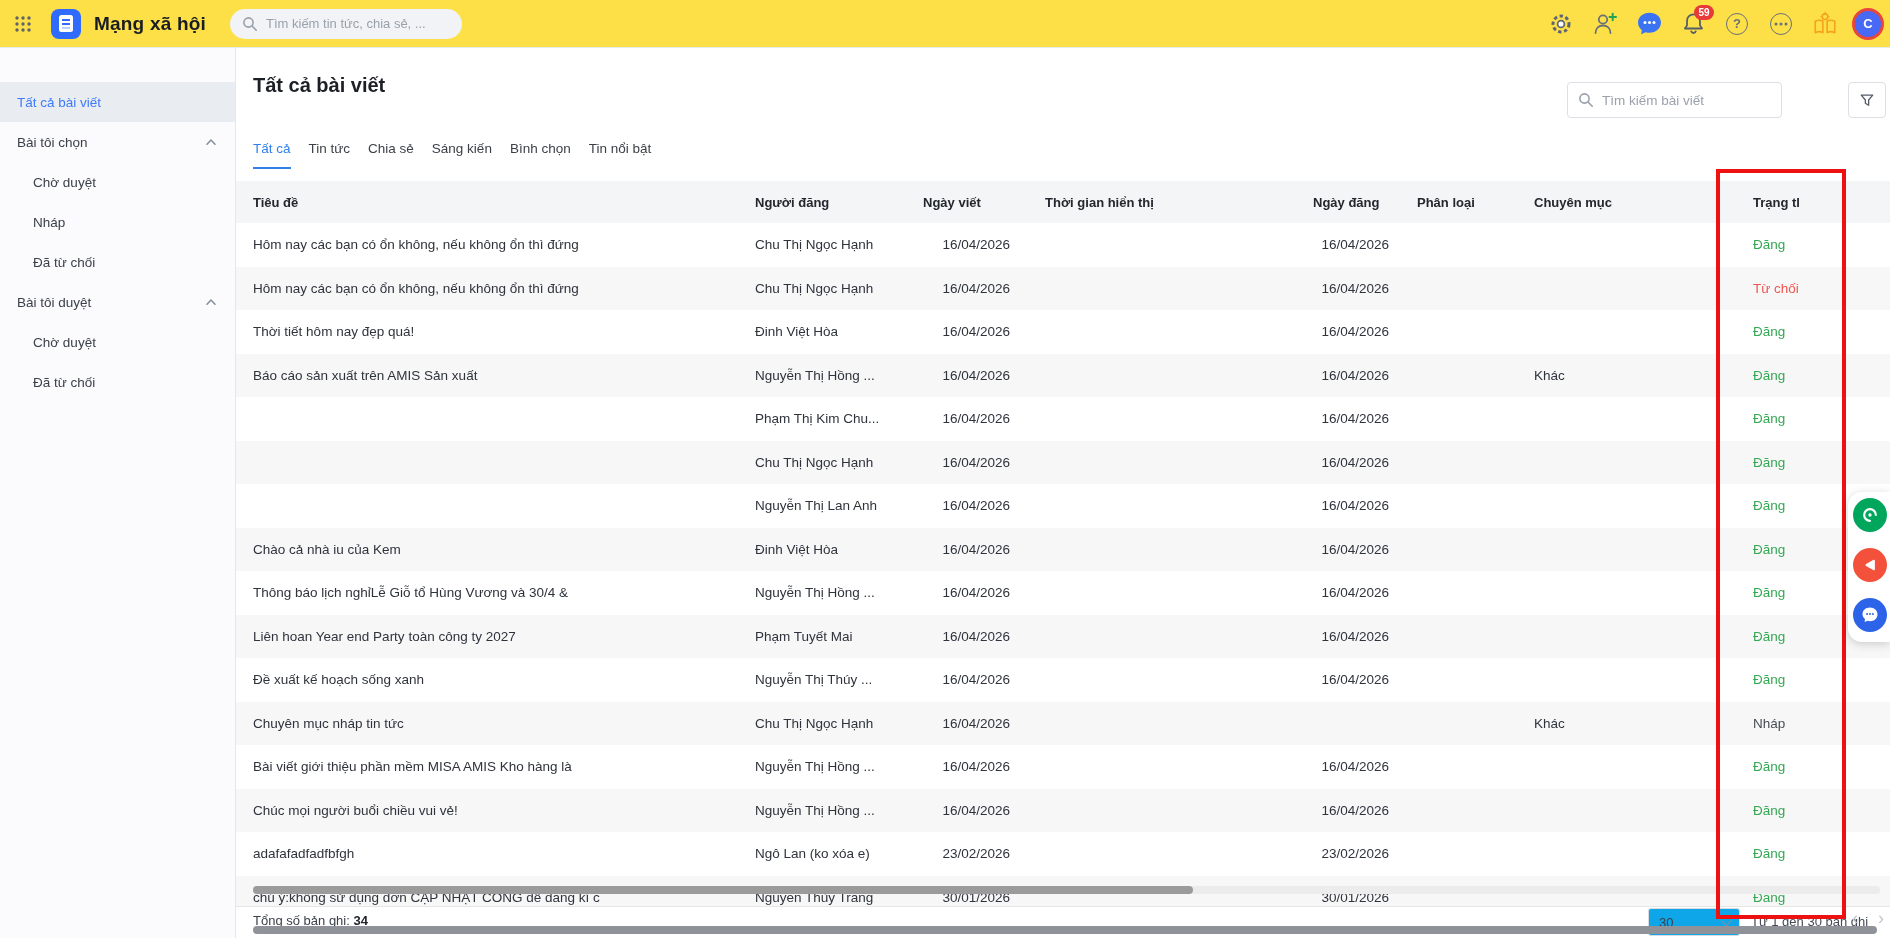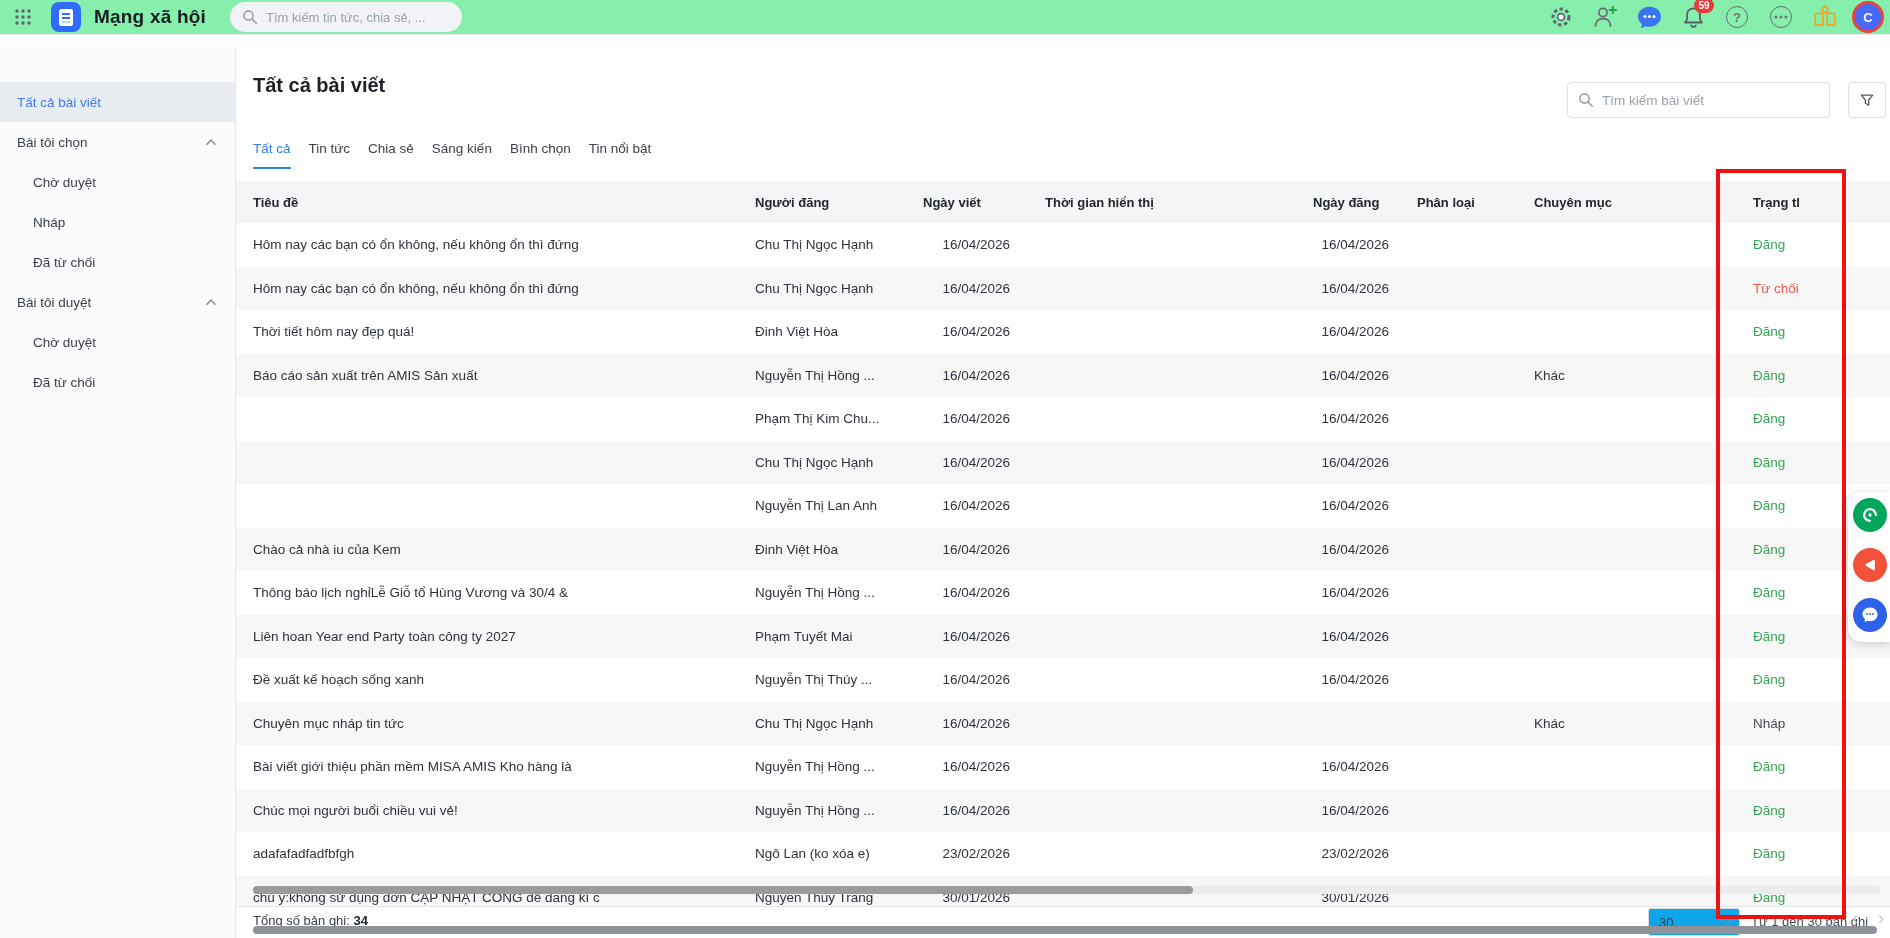--- a/index.html
+++ b/index.html
@@ -1,21 +1,21 @@
 <!DOCTYPE html>
 <html><head>
 <meta charset="utf-8">
 <style>
   * { box-sizing: border-box; margin: 0; padding: 0; }
   html,body { width:1890px; height:938px; overflow:hidden; background:#fff;
     font-family:"Liberation Sans","DejaVu Sans",sans-serif; color:#2f333b; }
   .page { position:relative; width:1890px; height:938px; overflow:hidden; }
 
   
-  .topbar { position:absolute; top:0; left:0; right:0; height:35px; background:#86efac;
+  .topbar { position:absolute; top:0; left:0; right:0; height:48px; background:#fde047;
     border-bottom:1px solid #e8eaee; display:flex; align-items:center; z-index:50; }
   .waffle { margin-left:13px; width:20px; height:20px; display:flex; align-items:center; justify-content:center; cursor:pointer; }
   .app-logo { margin-left:18px; width:30px; height:30px; border-radius:8px; background:#2f6bff;
     display:flex; align-items:center; justify-content:center; }
   .app-doc { width:14px; height:17px; background:#fff; border-radius:2.5px; position:relative; }
   .app-doc::before { content:""; position:absolute; left:3px; top:4px; width:8px; height:2px; background:#2f6bff; box-shadow:0 4px 0 #2f6bff, 0 8px 0 #bcd0ff; }
   .app-title { margin-left:13px; font-size:19px; font-weight:bold; color:#191c23; letter-spacing:.2px; }
   .top-search { margin-left:24px; width:232px; height:30px; border-radius:15px; background:#f1f3f6;
     display:flex; align-items:center; padding:0 12px; gap:8px; }
   .top-search span { font-size:13px; color:#9aa1ad; }
@@ -35,21 +35,21 @@
   .side-item { height:40px; display:flex; align-items:center; padding:0 18px 0 17px;
     font-size:13.5px; color:#3b4049; cursor:pointer; }
   .side-item.child { padding-left:33px; }
   .side-item.active { background:#e9ecf0; color:#3e7bfa; }
   .side-item .lbl { flex:1 1 auto; white-space:nowrap; overflow:hidden; }
   .side-item .chev { flex:0 0 auto; margin-left:8px; display:flex; }
 
   
   .main { position:absolute; top:48px; left:236px; right:0; bottom:0; background:#fff; }
   .page-title { position:absolute; left:17px; top:26px; font-size:20px; font-weight:bold; color:#1c1f26; }
-  .main-search { position:absolute; left:1331px; top:34px; width:263px; height:36px; border:1px solid #dcdfe4;
+  .main-search { position:absolute; left:1331px; top:34px; width:215px; height:36px; border:1px solid #dcdfe4;
     border-radius:4px; display:flex; align-items:center; padding:0 10px; gap:8px; background:#fff; }
   .main-search span { font-size:13.5px; color:#9aa1ad; }
   .filter-btn { position:absolute; left:1612px; top:34px; width:38px; height:36px; border:1px solid #dcdfe4;
     border-radius:4px; background:#fff; display:flex; align-items:center; justify-content:center; cursor:pointer; }
 
   .tabs { position:absolute; left:17px; top:93px; display:flex; gap:18px; height:28px; }
   .tab { font-size:13.5px; color:#3c4148; padding-bottom:8px; cursor:pointer; white-space:nowrap; }
   .tab.active { color:#2f80ed; border-bottom:2px solid #2f80ed; }
 
   

